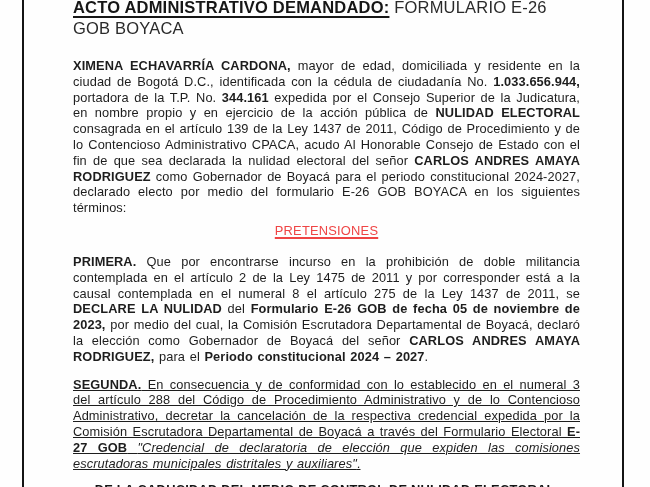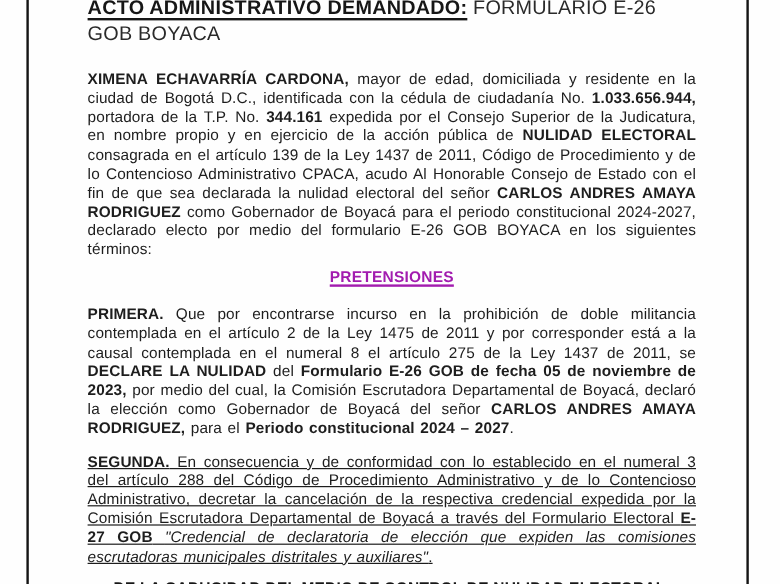--- a/index.html
+++ b/index.html
@@ -52,28 +52,28 @@
     font-size: 12.8px;
     line-height: 15.8px;
     text-align: justify;
     margin: 0;
     letter-spacing: 0.1px;
     word-spacing: 1px;
   }
   .para + .para { margin-top: 12px; text-decoration: underline; }
   .section-heading {
     font-size: 12.9px;
-    font-weight: bold;
+    font-weight: normal;
     text-align: center;
     text-decoration: underline;
     text-decoration-thickness: 1.5px;
     text-underline-offset: 2px;
     margin: 7px 0 16px 0;
     letter-spacing: 0.2px;
-    color: #a21caf;
+    color: #ef4444;
   }
   .para-intro    { margin-bottom: 7px; }
   .para-primera  { margin-bottom: 12px; }
   .para-segunda  { margin-bottom: 11px; }
   .bottom-heading {
     font-size: 12.9px;
     font-weight: bold;
     text-align: center;
     margin: 0;
     letter-spacing: 0.2px;

